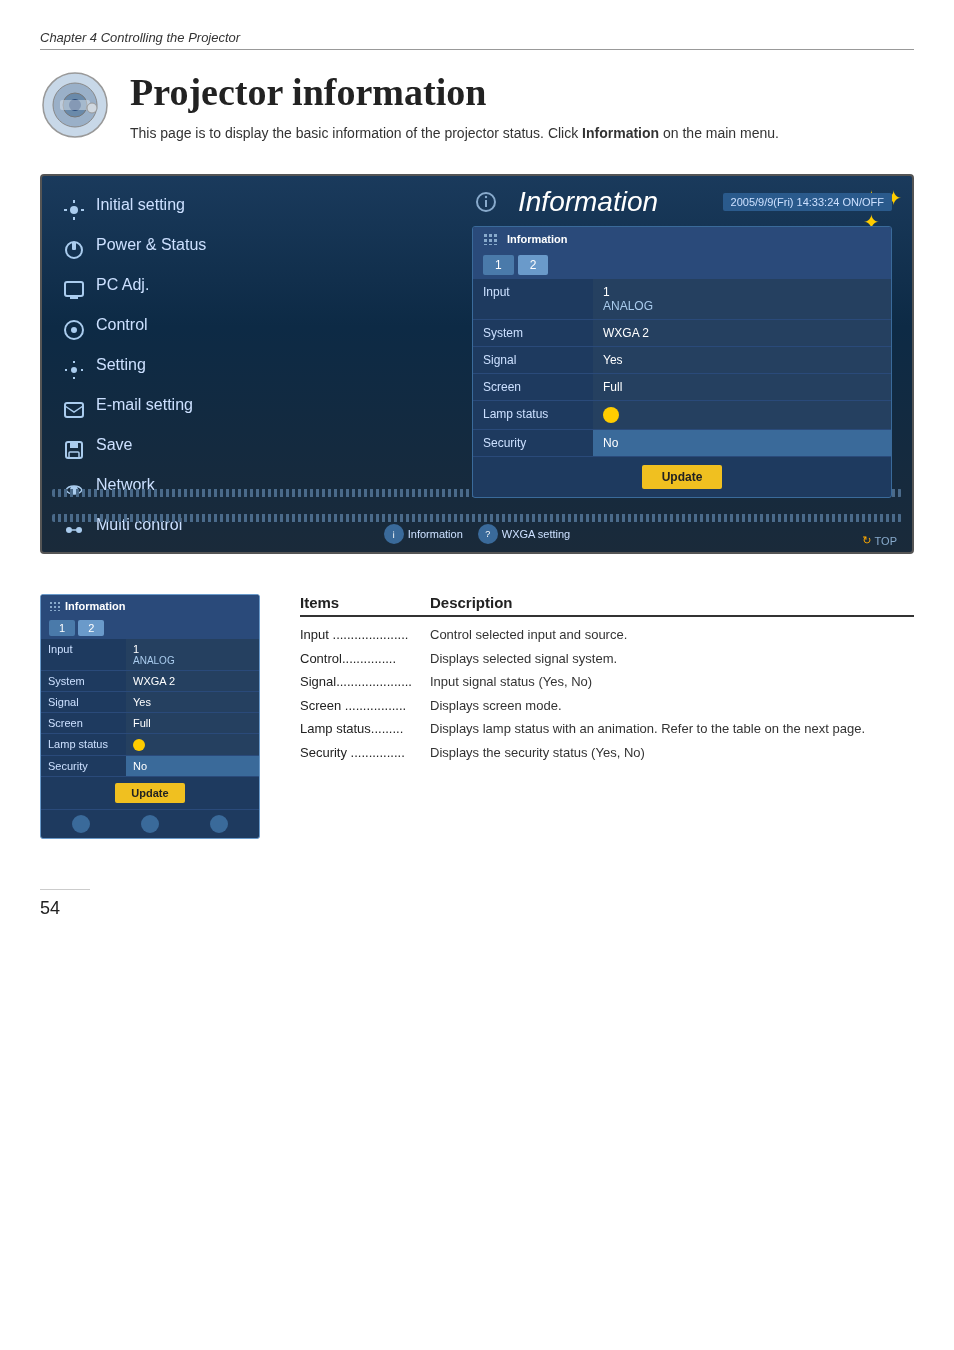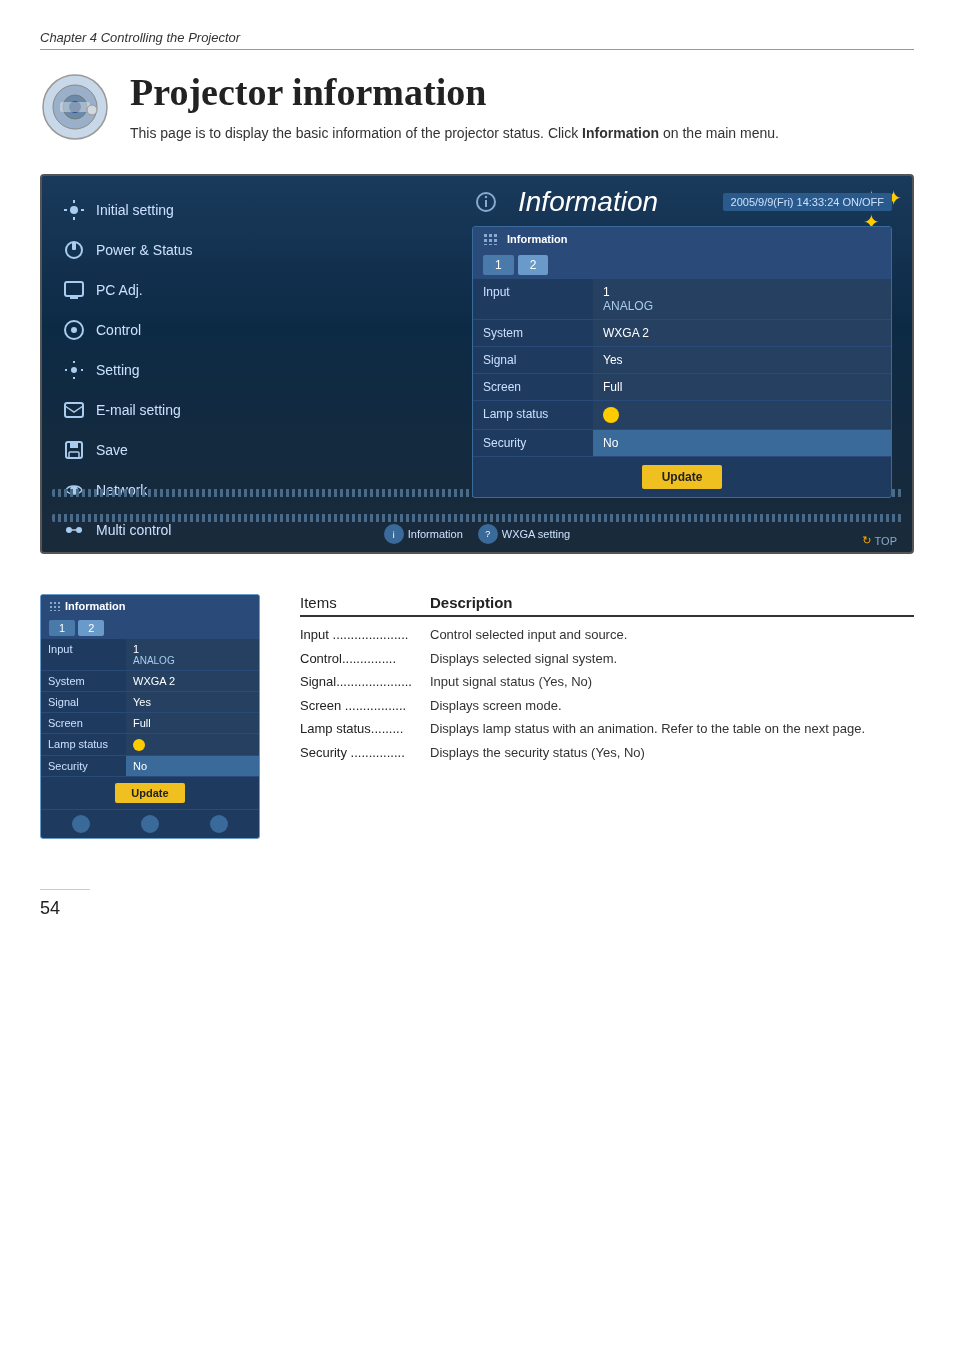--- a/index.html
+++ b/index.html
@@ -19,21 +19,21 @@
       font-size: 13px;
       color: #333;
       border-bottom: 1px solid #999;
       padding-bottom: 4px;
       margin-bottom: 20px;
     }
 
     
     .title-section {
       display: flex;
-      align-items: center;
+      align-items: flex-start;
       margin-bottom: 30px;
     }
     .title-icon {
       width: 70px;
       height: 70px;
       margin-right: 20px;
       flex-shrink: 0;
     }
     .title-icon svg {
       width: 70px;
@@ -70,24 +70,24 @@
 
     
     .sidebar-menu {
       position: absolute;
       left: 10px;
       top: 15px;
       width: 190px;
     }
     .sidebar-item {
       display: flex;
-      align-items: center;
+      align-items: flex-start;
       padding: 5px 8px;
       color: #cce0ff;
-      font-size: 14px;
+      font-size: 16px;
       cursor: pointer;
       border-radius: 3px;
       margin-bottom: 2px;
     }
     .sidebar-icon {
       width: 28px;
       height: 28px;
       margin-right: 8px;
       display: flex;
       align-items: center;
@@ -299,21 +299,21 @@
       flex: 1;
     }
     .desc-header-row {
       display: flex;
       border-bottom: 2px solid #333;
       padding-bottom: 4px;
       margin-bottom: 8px;
     }
     .desc-col-items {
       width: 130px;
-      font-weight: normal;
+      font-weight: bold;
       font-size: 15px;
       color: #222;
     }
     .desc-col-desc {
       flex: 1;
       font-weight: bold;
       font-size: 15px;
       color: #222;
     }
     .desc-row {

